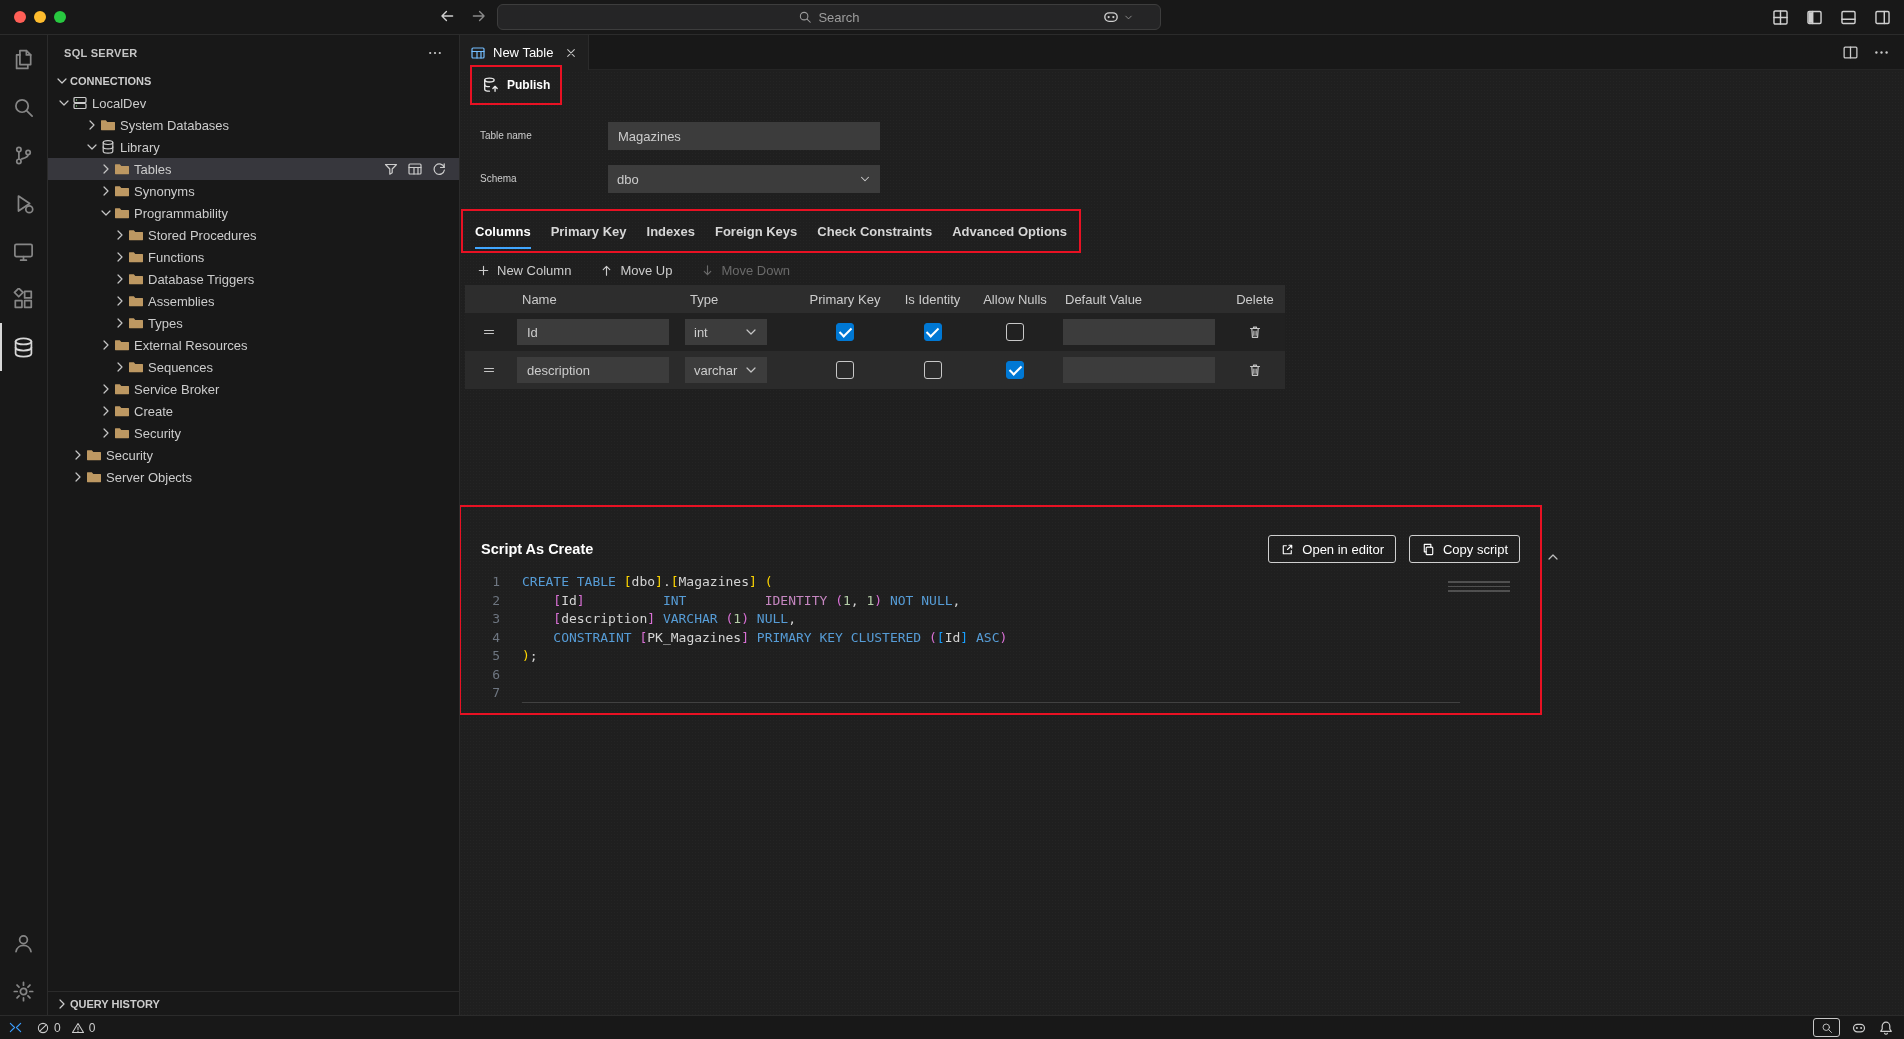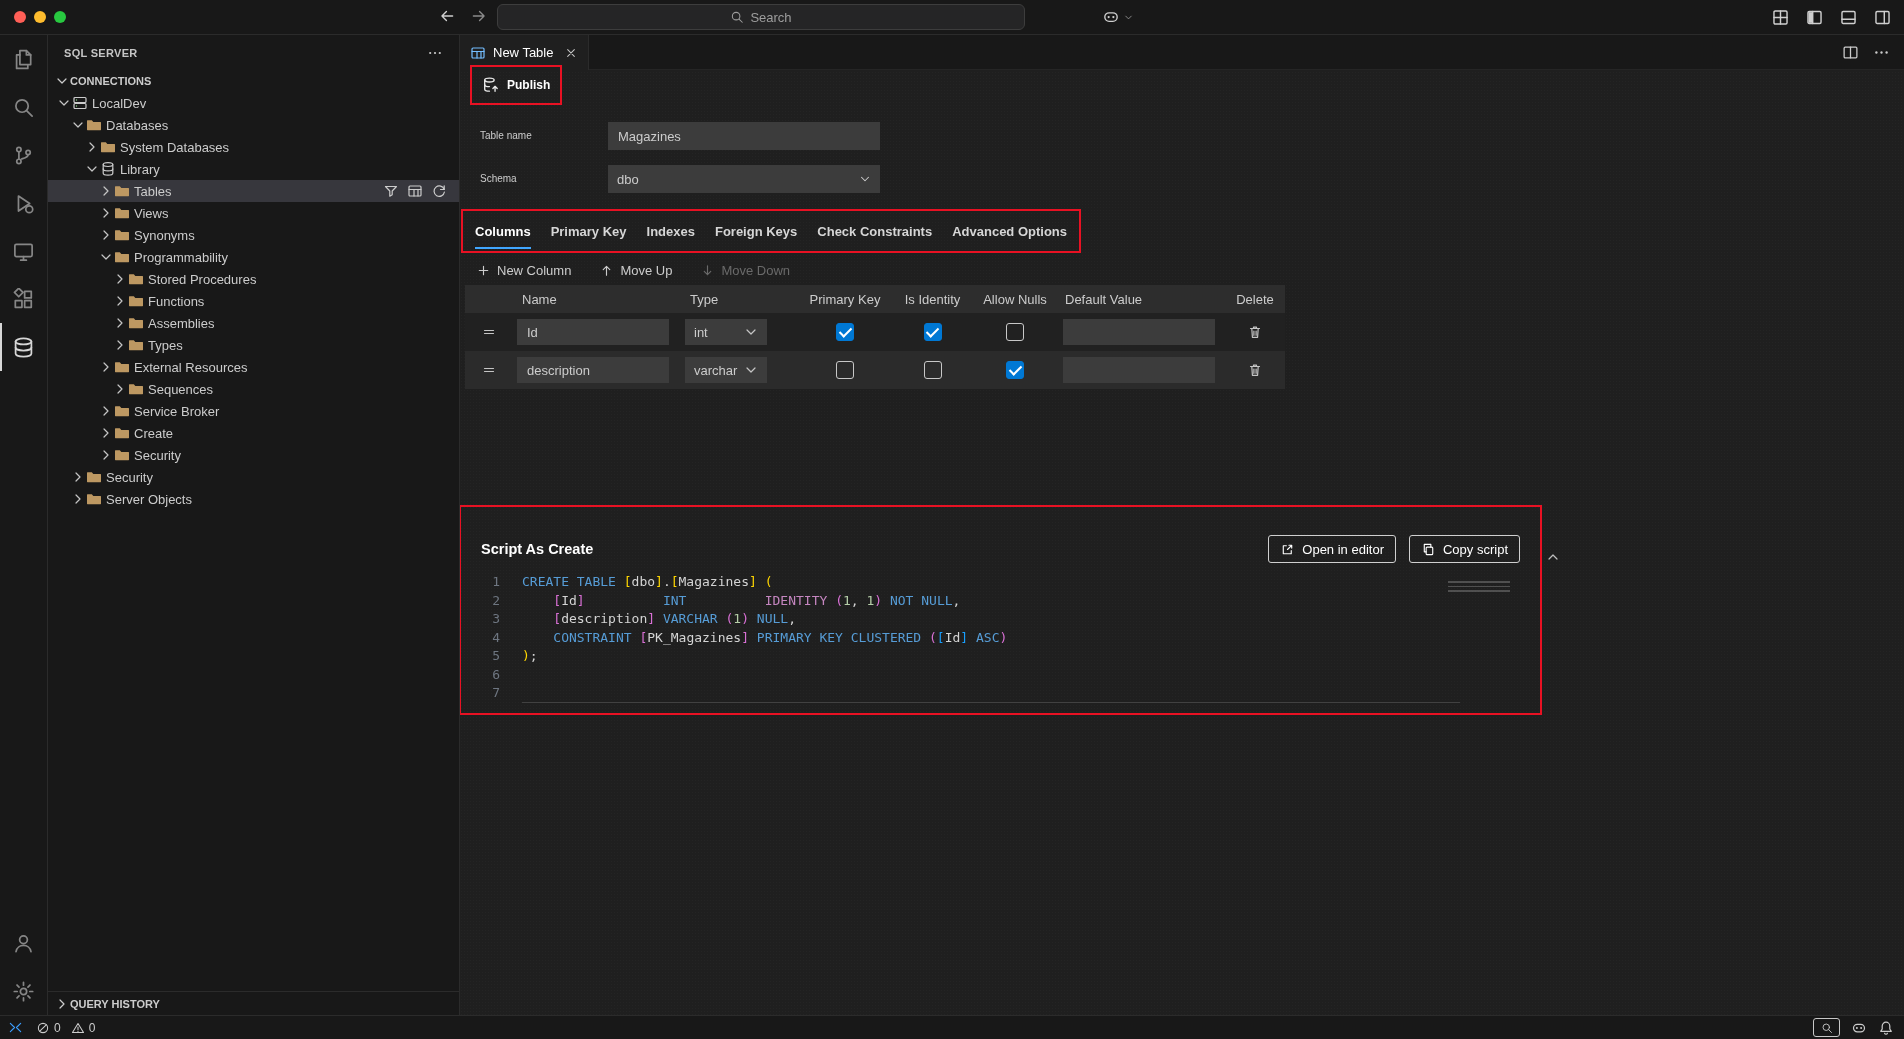--- a/index.html
+++ b/index.html
@@ -8,21 +8,21 @@
   .app{display:flex;flex-direction:column;width:1904px;height:1039px;}
 
   
   .titlebar{height:35px;background:#181818;border-bottom:1px solid #2b2b2b;position:relative;flex:0 0 35px;}
   .traffic{position:absolute;left:14px;top:11px;display:flex;gap:8px;}
   .tl{width:12px;height:12px;border-radius:50%;}
   .tl.red{background:#ff5f57}.tl.yel{background:#febc2e}.tl.grn{background:#28c840}
   .navarrows{position:absolute;left:438px;top:7px;display:flex;gap:14px;align-items:center;}
   .navarrows .i{width:18px;height:18px;}
   .fwd{color:#8a8a8a}.bck{color:#cfcfcf}
-  .searchbox{position:absolute;left:497px;top:4px;width:528px;height:26px;background:#252526;border:1px solid #3d3d3d;border-radius:6px;display:flex;align-items:center;justify-content:center;gap:6px;color:#9d9d9d;}
+  .searchbox{position:absolute;left:497px;top:4px;width:664px;height:26px;background:#252526;border:1px solid #3d3d3d;border-radius:6px;display:flex;align-items:center;justify-content:center;gap:6px;color:#9d9d9d;}
   .searchbox .i{width:14px;height:14px;}
   .copilot-chip{position:absolute;left:1102px;top:8px;display:flex;align-items:center;gap:3px;color:#cfcfcf;}
   .copilot-chip .i{width:18px;height:18px}
   .copilot-chip .i.sm{width:11px;height:11px;color:#9d9d9d}
   .tb-right{position:absolute;right:12px;top:8px;display:flex;gap:15px;color:#cfcfcf;}
   .tb-right .i{width:19px;height:19px;}
 
   
   .main{flex:1;display:flex;min-height:0;}
 
@@ -327,35 +327,20 @@
                 <svg viewBox="0 0 16 16" fill="none" stroke="currentColor" stroke-width="1.2" stroke-linecap="round" stroke-linejoin="round">
                   <rect x="2" y="2.5" width="12" height="5" rx="1"></rect>
                   <rect x="2" y="8.5" width="12" height="5" rx="1"></rect>
                   <circle cx="4.5" cy="5" r=".7" fill="#89d185" stroke="none"></circle>
                   <circle cx="4.5" cy="11" r=".7" fill="#89d185" stroke="none"></circle>
                 </svg>
               </span>
             </span>
             <span class="tlabel">LocalDev</span>
           </div>
-          <div class="tree-row" style="padding-left: 22px;">
-            <span class="i twisty">
-              <svg viewBox="0 0 16 16" fill="none" stroke="currentColor" stroke-width="1.2" stroke-linecap="round" stroke-linejoin="round">
-                <path d="M4 6l4 4 4-4"></path>
-              </svg>
-            </span>
-            <span class="ticon">
-              <span class="i">
-                <svg viewBox="0 0 16 16" fill="none" stroke="currentColor" stroke-width="1.2" stroke-linecap="round" stroke-linejoin="round">
-                  <path fill="#bd9862" stroke="none" d="M1.5 3.2h4.3l1.5 1.8h7.2c.3 0 .5.2.5.5v7.3c0 .3-.2.5-.5.5H1.5c-.3 0-.5-.2-.5-.5V3.7c0-.3.2-.5.5-.5z"></path>
-                </svg>
-              </span>
-            </span>
-            <span class="tlabel">Databases</span>
-          </div>
           <div class="tree-row" style="padding-left: 36px;">
             <span class="i twisty">
               <svg viewBox="0 0 16 16" fill="none" stroke="currentColor" stroke-width="1.2" stroke-linecap="round" stroke-linejoin="round">
                 <path d="M6 4l4 4-4 4"></path>
               </svg>
             </span>
             <span class="ticon">
               <span class="i">
                 <svg viewBox="0 0 16 16" fill="none" stroke="currentColor" stroke-width="1.2" stroke-linecap="round" stroke-linejoin="round">
                   <path fill="#bd9862" stroke="none" d="M1.5 3.2h4.3l1.5 1.8h7.2c.3 0 .5.2.5.5v7.3c0 .3-.2.5-.5.5H1.5c-.3 0-.5-.2-.5-.5V3.7c0-.3.2-.5.5-.5z"></path>
@@ -421,40 +406,25 @@
                 <path d="M6 4l4 4-4 4"></path>
               </svg>
             </span>
             <span class="ticon">
               <span class="i">
                 <svg viewBox="0 0 16 16" fill="none" stroke="currentColor" stroke-width="1.2" stroke-linecap="round" stroke-linejoin="round">
                   <path fill="#bd9862" stroke="none" d="M1.5 3.2h4.3l1.5 1.8h7.2c.3 0 .5.2.5.5v7.3c0 .3-.2.5-.5.5H1.5c-.3 0-.5-.2-.5-.5V3.7c0-.3.2-.5.5-.5z"></path>
                 </svg>
               </span>
             </span>
-            <span class="tlabel">Views</span>
+            <span class="tlabel">Synonyms</span>
           </div>
           <div class="tree-row" style="padding-left: 50px;">
             <span class="i twisty">
               <svg viewBox="0 0 16 16" fill="none" stroke="currentColor" stroke-width="1.2" stroke-linecap="round" stroke-linejoin="round">
-                <path d="M6 4l4 4-4 4"></path>
-              </svg>
-            </span>
-            <span class="ticon">
-              <span class="i">
-                <svg viewBox="0 0 16 16" fill="none" stroke="currentColor" stroke-width="1.2" stroke-linecap="round" stroke-linejoin="round">
-                  <path fill="#bd9862" stroke="none" d="M1.5 3.2h4.3l1.5 1.8h7.2c.3 0 .5.2.5.5v7.3c0 .3-.2.5-.5.5H1.5c-.3 0-.5-.2-.5-.5V3.7c0-.3.2-.5.5-.5z"></path>
-                </svg>
-              </span>
-            </span>
-            <span class="tlabel">Synonyms</span>
-          </div>
-          <div class="tree-row" style="padding-left: 50px;">
-            <span class="i twisty">
-              <svg viewBox="0 0 16 16" fill="none" stroke="currentColor" stroke-width="1.2" stroke-linecap="round" stroke-linejoin="round">
                 <path d="M4 6l4 4 4-4"></path>
               </svg>
             </span>
             <span class="ticon">
               <span class="i">
                 <svg viewBox="0 0 16 16" fill="none" stroke="currentColor" stroke-width="1.2" stroke-linecap="round" stroke-linejoin="round">
                   <path fill="#bd9862" stroke="none" d="M1.5 3.2h4.3l1.5 1.8h7.2c.3 0 .5.2.5.5v7.3c0 .3-.2.5-.5.5H1.5c-.3 0-.5-.2-.5-.5V3.7c0-.3.2-.5.5-.5z"></path>
                 </svg>
               </span>
             </span>
@@ -482,20 +452,35 @@
               </svg>
             </span>
             <span class="ticon">
               <span class="i">
                 <svg viewBox="0 0 16 16" fill="none" stroke="currentColor" stroke-width="1.2" stroke-linecap="round" stroke-linejoin="round">
                   <path fill="#bd9862" stroke="none" d="M1.5 3.2h4.3l1.5 1.8h7.2c.3 0 .5.2.5.5v7.3c0 .3-.2.5-.5.5H1.5c-.3 0-.5-.2-.5-.5V3.7c0-.3.2-.5.5-.5z"></path>
                 </svg>
               </span>
             </span>
             <span class="tlabel">Functions</span>
+          </div>
+          <div class="tree-row" style="padding-left: 64px;">
+            <span class="i twisty">
+              <svg viewBox="0 0 16 16" fill="none" stroke="currentColor" stroke-width="1.2" stroke-linecap="round" stroke-linejoin="round">
+                <path d="M6 4l4 4-4 4"></path>
+              </svg>
+            </span>
+            <span class="ticon">
+              <span class="i">
+                <svg viewBox="0 0 16 16" fill="none" stroke="currentColor" stroke-width="1.2" stroke-linecap="round" stroke-linejoin="round">
+                  <path fill="#bd9862" stroke="none" d="M1.5 3.2h4.3l1.5 1.8h7.2c.3 0 .5.2.5.5v7.3c0 .3-.2.5-.5.5H1.5c-.3 0-.5-.2-.5-.5V3.7c0-.3.2-.5.5-.5z"></path>
+                </svg>
+              </span>
+            </span>
+            <span class="tlabel">Database Triggers</span>
           </div>
           <div class="tree-row" style="padding-left: 64px;">
             <span class="i twisty">
               <svg viewBox="0 0 16 16" fill="none" stroke="currentColor" stroke-width="1.2" stroke-linecap="round" stroke-linejoin="round">
                 <path d="M6 4l4 4-4 4"></path>
               </svg>
             </span>
             <span class="ticon">
               <span class="i">
                 <svg viewBox="0 0 16 16" fill="none" stroke="currentColor" stroke-width="1.2" stroke-linecap="round" stroke-linejoin="round">

